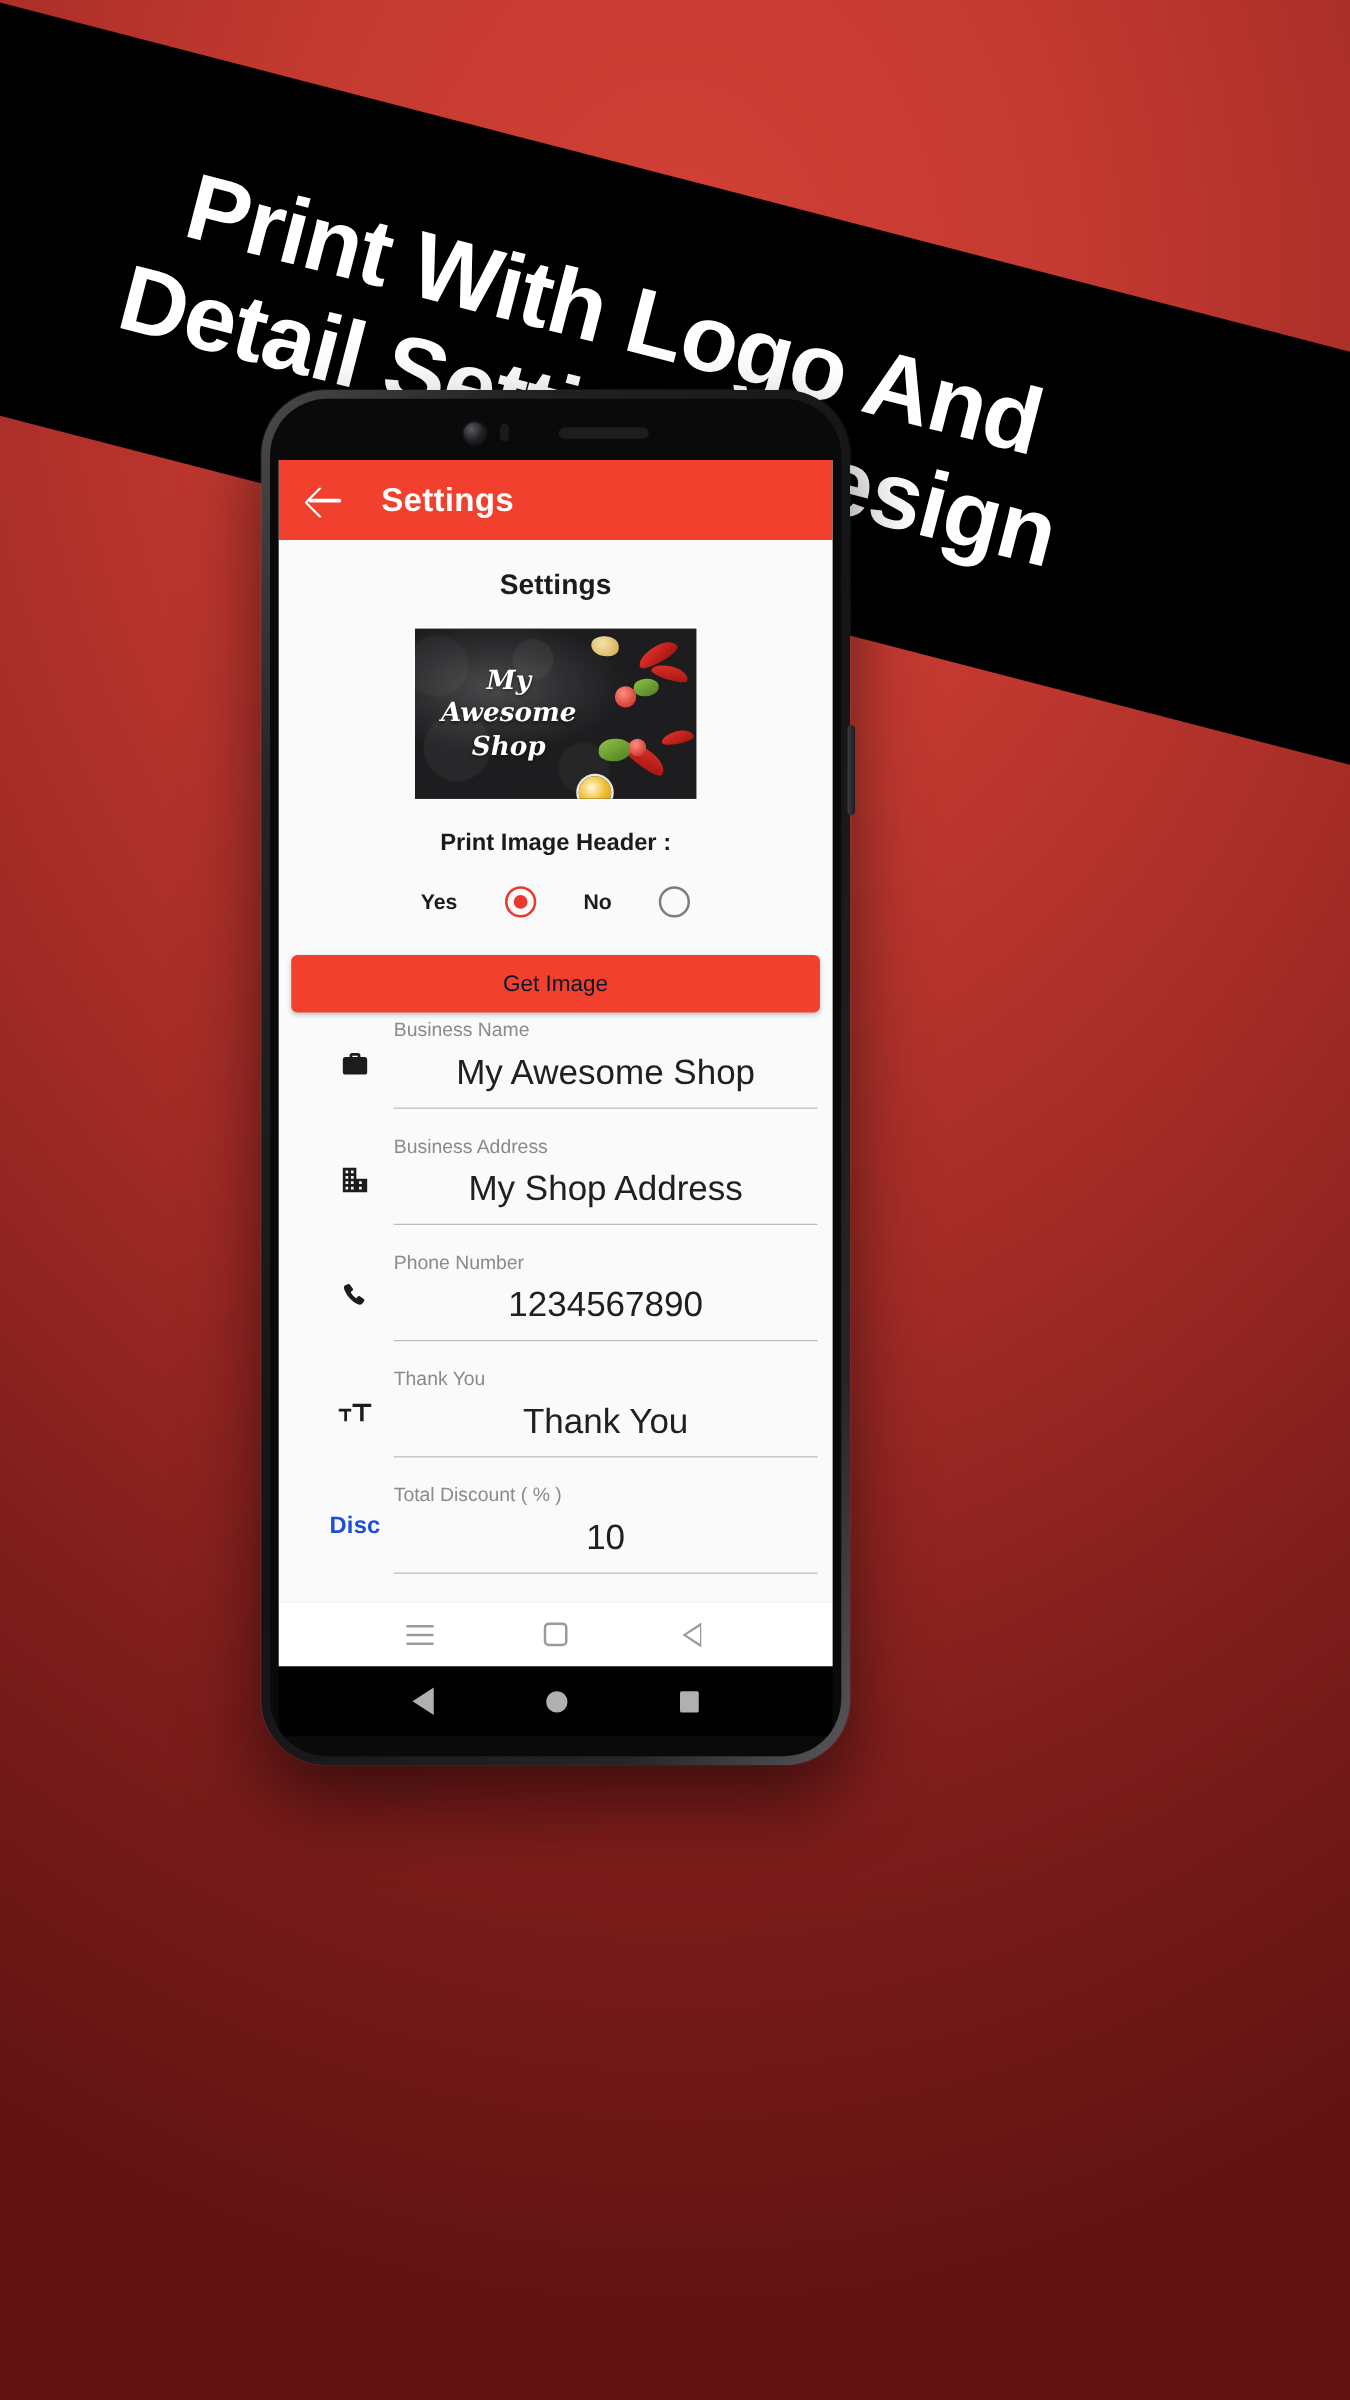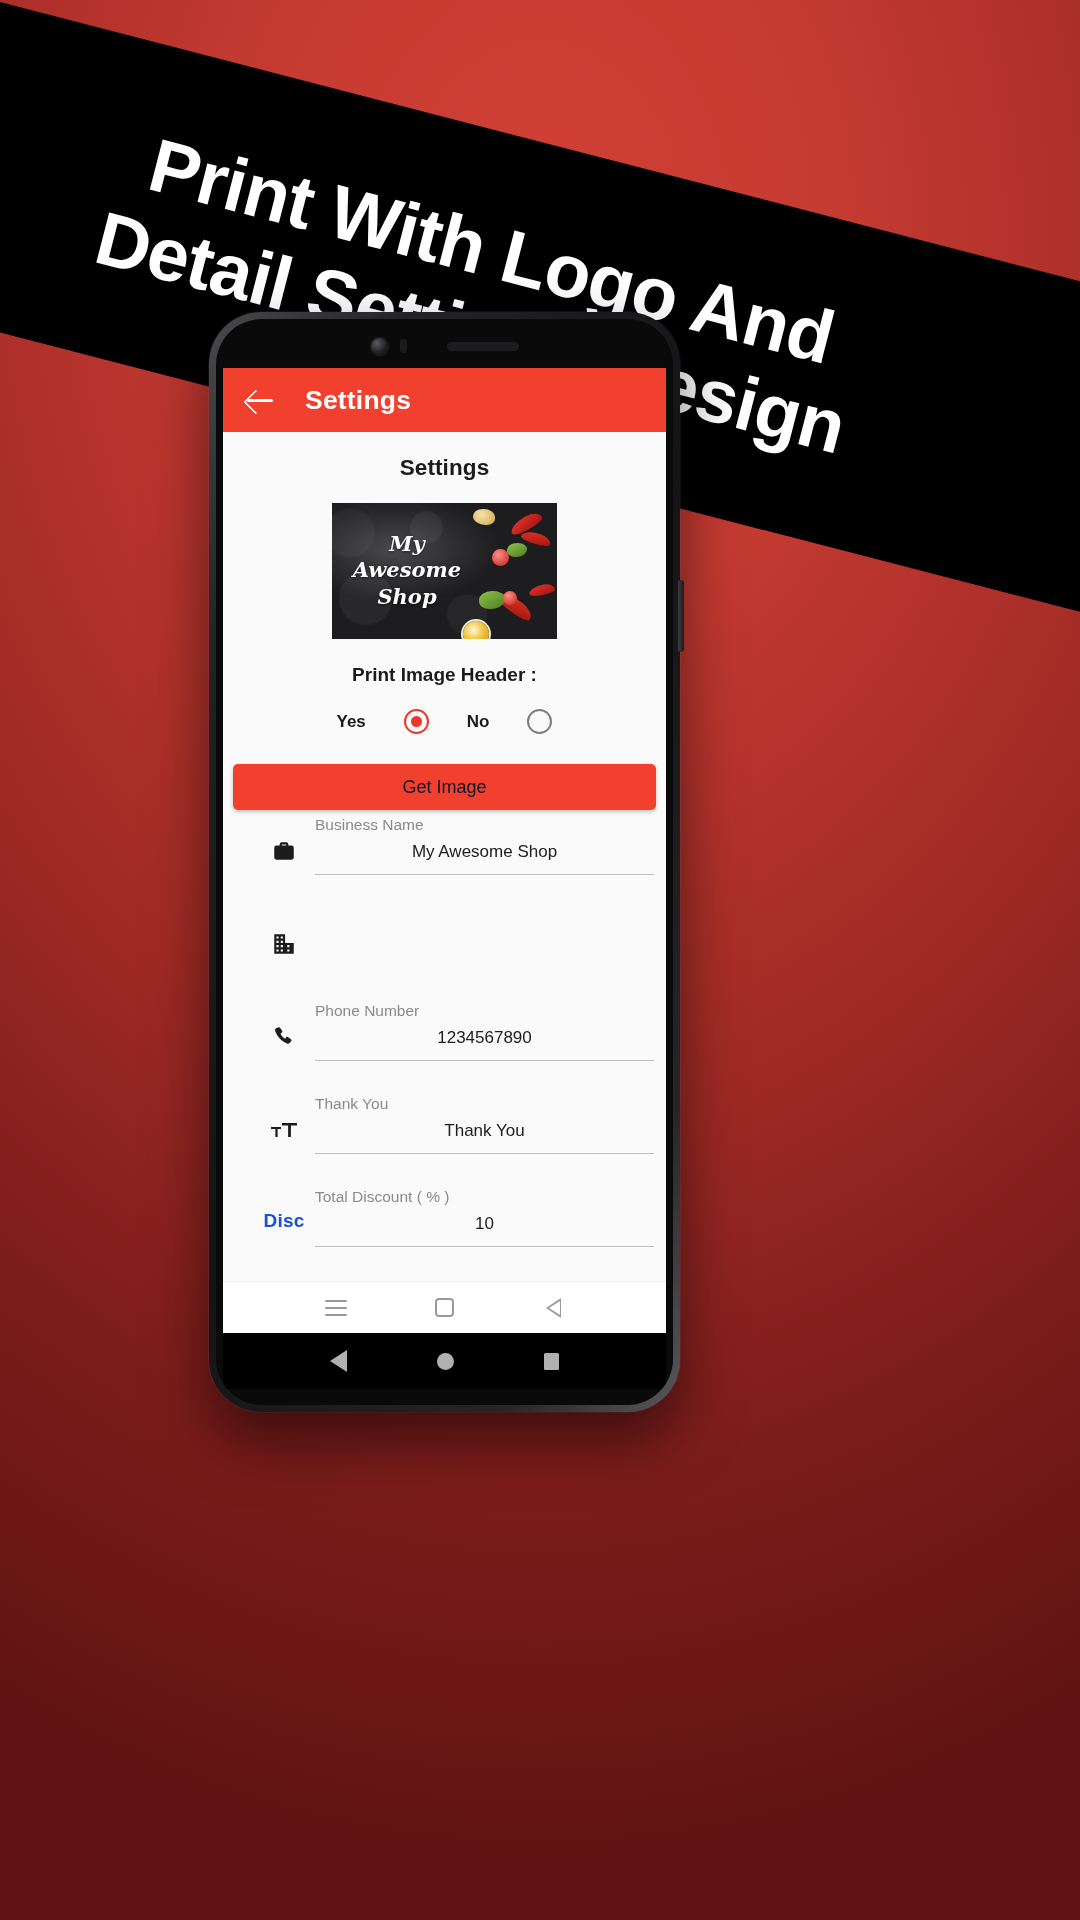--- a/index.html
+++ b/index.html
@@ -132,21 +132,21 @@
     display:flex; align-items:flex-start; padding:0 12px 0 18px; min-height:93px;
   }
   .ficon{
     width:62px; flex:0 0 62px; display:flex; align-items:center; justify-content:center;
     padding-top:28px; color:#1d4ed8;
   }
   .ficon-text{ font-size:19px; font-weight:bold; letter-spacing:.2px; }
   .fbody{ flex:1 1 auto; padding-top:6px; }
   .flabel{ font-size:15.5px; color:#8a8a8a; }
   .fvalue{
-    font-size:17px; color:#202020; text-align:center; padding:8px 0 12px 0;
+    font-size:28px; color:#202020; text-align:center; padding:8px 0 12px 0;
   }
   .funderline{ height:1px; background:#bdbdbd; }
 
   
   .soft-nav{
     height:52px; background:#fff; display:flex; align-items:center; justify-content:space-around;
     padding:0 58px; flex:0 0 auto; border-top:1px solid #f0f0f0;
   }
   .sn-ham{ width:22px; height:16px; display:flex; flex-direction:column; justify-content:space-between; }
   .sn-ham span{ display:block; height:2px; background:#9a9a9a; border-radius:2px; }
@@ -250,20 +250,25 @@
               <div class="funderline"></div>
             </div>
           </div>
 
           <div class="form-row">
             <div class="ficon">
               <svg width="26" height="26" viewBox="0 0 24 24" fill="#1c1c1c">
                   <path d="M3 3h10v8h8v10H3V3zm2 2v2h2V5H5zm4 0v2h2V5H9zM5 9v2h2V9H5zm4 0v2h2V9H9zm-4 4v2h2v-2H5zm4 0v2h2v-2H9zm-4 4v2h2v-2H5zm4 0v2h2v-2H9zm6-4v2h2v-2h-2zm0 4v2h2v-2h-2z"></path>
                 </svg>
             </div>
+            <div class="fbody">
+              <div class="flabel">Business Address</div>
+              <div class="fvalue">My Shop Address</div>
+              <div class="funderline"></div>
+            </div>
           </div>
 
           <div class="form-row">
             <div class="ficon">
               <svg width="26" height="26" viewBox="0 0 24 24" fill="#1c1c1c">
                   <path d="M6.6 3.2c.5-.4 1.3-.3 1.7.3l2 2.8c.4.5.3 1.2-.2 1.6l-1.3 1c.7 1.7 2.4 3.6 4.2 4.6l1-1.3c.4-.5 1.1-.6 1.6-.2l2.8 2c.6.4.7 1.2.3 1.7l-1.3 1.7c-.6.8-1.7 1.1-2.6.7-2.6-1-5-2.8-6.9-4.9C6 11 4.6 8.6 3.9 6.4c-.3-.9 0-1.9.8-2.5l1.9-.7z"></path>
                 </svg>
             </div>
             <div class="fbody">
               <div class="flabel">Phone Number</div>

